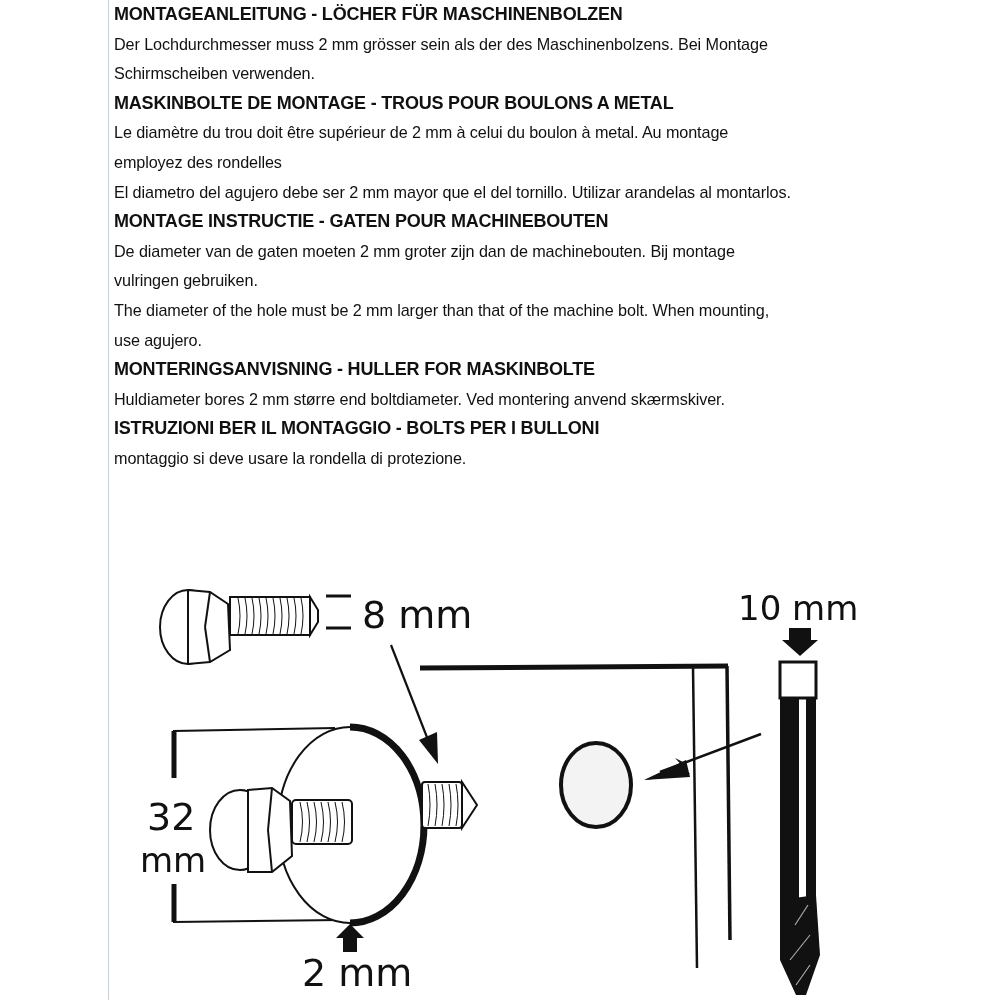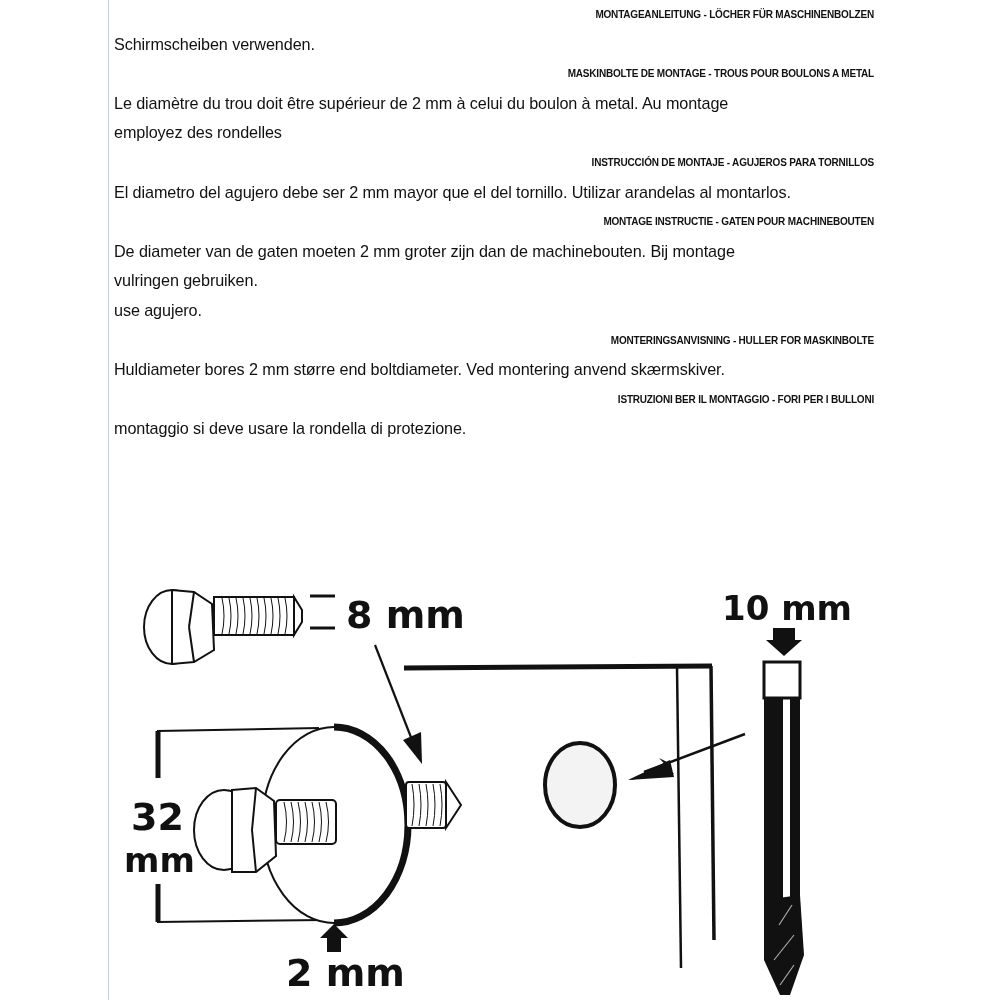--- a/index.html
+++ b/index.html
@@ -1,51 +1,52 @@
 <!DOCTYPE html>
 <html><head>
 <meta charset="utf-8">
 <style>
   html, body { margin: 0; padding: 0; background: #ffffff; }
   body { width: 1000px; height: 1000px; position: relative; overflow: hidden;
          font-family: "Liberation Sans", "DejaVu Sans", sans-serif; color: #111; }
   .margin-line { position: absolute; left: 108px; top: 0; width: 1px; height: 1000px; background: #c8d0d8; }
   .doc { position: absolute; left: 114px; top: 0; width: 760px; }
   .line { height: 29.6px; line-height: 29.6px; font-size: 16.2px; white-space: nowrap; letter-spacing: -0.1px; }
-  .heading { font-weight: bold; font-size: 10px; letter-spacing: -0.2px; text-align: right; }
-  .figure { position: absolute; left: 124px; top: 578px; width: 730px; height: 422px; font-weight: bold; }
+  .heading { font-weight: bold; font-size: 18px; letter-spacing: -0.2px; }
+  .figure { position: absolute; left: 140px; top: 578px; width: 730px; height: 422px; }
   .figure svg { width: 100%; height: 100%; display: block; }
   .lbl { font-family: "DejaVu Sans", sans-serif; fill: #111; }
 </style>
 </head>
 <body>
 
 <div class="margin-line"></div>
 
 <div class="doc">
   <div class="line heading">MONTAGEANLEITUNG - LÖCHER FÜR MASCHINENBOLZEN</div>
+  <div class="line">Der Lochdurchmesser muss 2 mm grösser sein als der des Maschinenbolzens. Bei Montage</div>
   <div class="line">Schirmscheiben verwenden.</div>
 
   <div class="line heading">MASKINBOLTE DE MONTAGE - TROUS POUR BOULONS A METAL</div>
   <div class="line">Le diamètre du trou doit être supérieur de 2 mm à celui du boulon à metal. Au montage</div>
   <div class="line">employez des rondelles</div>
 
-  <div class="line heading">INSTRUCCIÓN DE MONTAJE - AGUJEROS PARA TORNILLOS</div>
   <div class="line">El diametro del agujero debe ser 2 mm mayor que el del tornillo. Utilizar arandelas al montarlos.</div>
 
   <div class="line heading">MONTAGE INSTRUCTIE - GATEN POUR MACHINEBOUTEN</div>
   <div class="line">De diameter van de gaten moeten 2 mm groter zijn dan de machinebouten. Bij montage</div>
   <div class="line">vulringen gebruiken.</div>
 
+  <div class="line">The diameter of the hole must be 2 mm larger than that of the machine bolt. When mounting,</div>
   <div class="line">use agujero.</div>
 
   <div class="line heading">MONTERINGSANVISNING - HULLER FOR MASKINBOLTE</div>
   <div class="line">Huldiameter bores 2 mm større end boltdiameter. Ved montering anvend skærmskiver.</div>
 
-  <div class="line heading">ISTRUZIONI BER IL MONTAGGIO - FORI PER I BULLONI</div>
+  <div class="line heading">ISTRUZIONI BER IL MONTAGGIO - BOLTS PER I BULLONI</div>
   <div class="line">montaggio si deve usare la rondella di protezione.</div>
 </div>
 
 <div class="figure">
   <svg viewBox="140 578 730 422" xmlns="http://www.w3.org/2000/svg">
 
     <g stroke="#111" stroke-width="2" fill="#fff">
       <ellipse cx="188" cy="627" rx="28" ry="37"></ellipse>
       <polygon points="188,590 210,592 228,604 230,650 210,662 188,664" fill="#fff"></polygon>
       <line x1="210" y1="592" x2="205" y2="627"></line>

